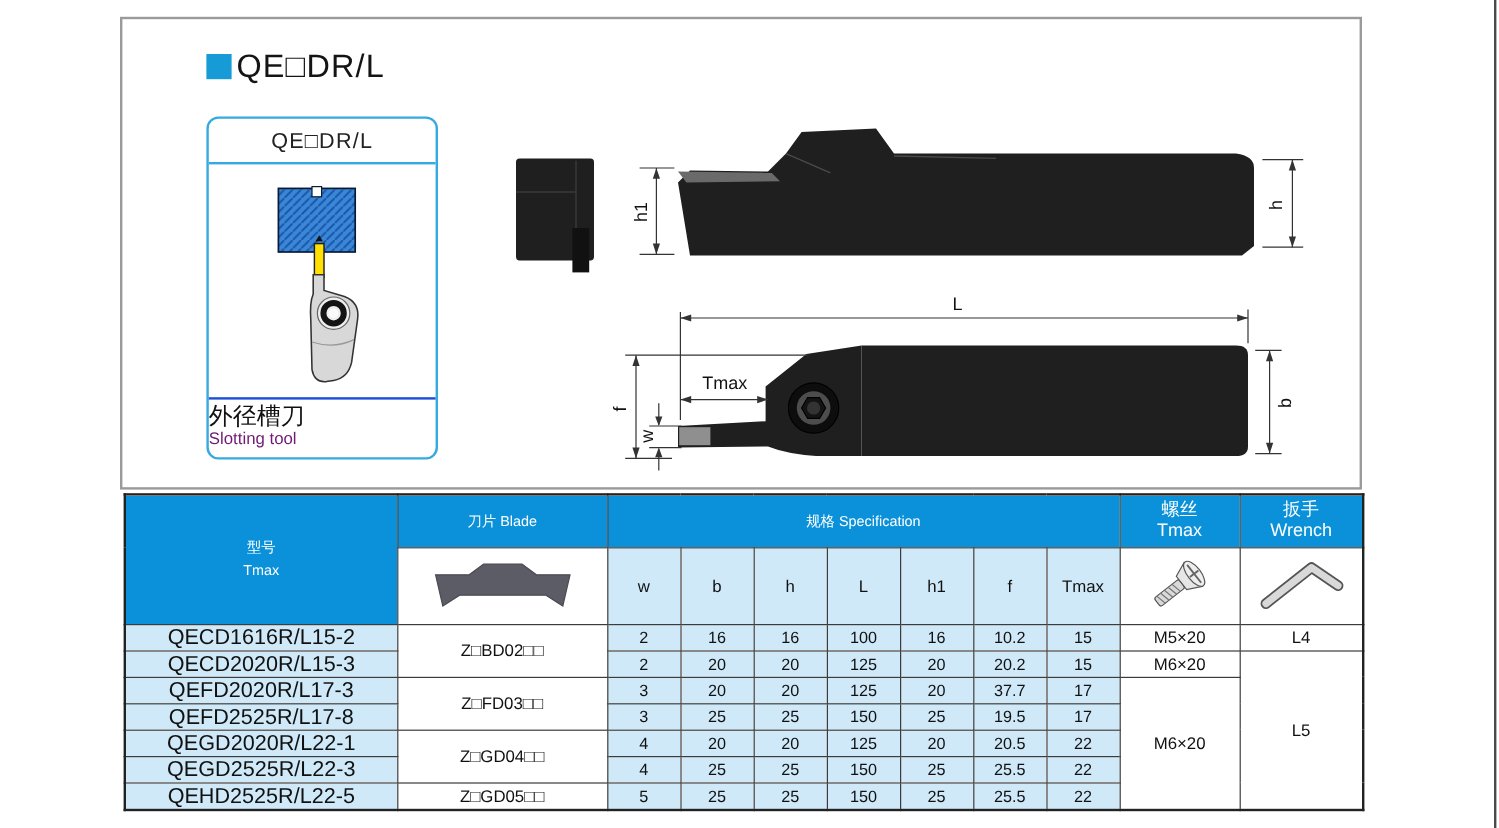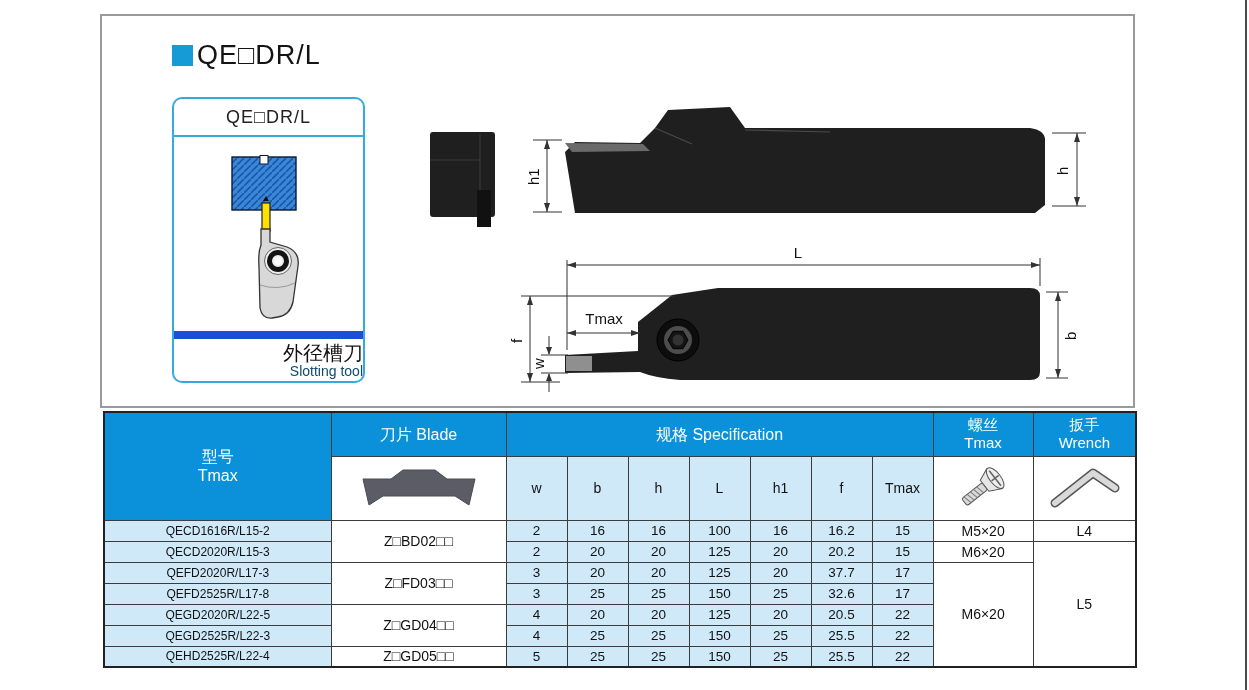--- a/index.html
+++ b/index.html
@@ -21,48 +21,48 @@
     position:absolute;left:172px;top:97px;width:193px;height:286px;
     border:2px solid #35aae0;border-radius:10px;background:#fff;box-sizing:border-box;
     display:flex;flex-direction:column;
   }
   .panel-head{
     height:36px;border-bottom:2px solid #35aae0;display:flex;align-items:center;justify-content:center;
     font-size:18px;color:#222;letter-spacing:1px;
   }
   .panel-diagram{flex:1;display:flex;align-items:center;justify-content:center;}
   .panel-foot{
-    height:50px;border-top:8px solid #1d4ed8;text-align:right;padding-top:3px;box-sizing:border-box;
+    height:50px;border-top:2px solid #1d4ed8;text-align:left;padding-top:3px;box-sizing:border-box;
   }
   .cap-zh{font-size:20px;line-height:22px;color:#111;}
-  .cap-en{font-size:14px;line-height:15px;color:#0c4a6e;}
+  .cap-en{font-size:14px;line-height:15px;color:#701a75;}
   
   .drawings{position:absolute;left:400px;top:90px;width:710px;height:312px;}
   .dimtext{fill:#111;font-size:15px;font-family:"Liberation Sans","DejaVu Sans",sans-serif;}
   .dimline{stroke:#333;stroke-width:1;fill:none;}
   .dimarrow{fill:#333;stroke:none;}
   
   table.spec{
     position:absolute;left:103px;top:411px;width:1032px;
     border-collapse:collapse;table-layout:fixed;background:#fff;
     border:2px solid #222;font-size:14px;color:#111;
   }
   table.spec th,table.spec td{
     border:1px solid #3c3c3c;text-align:center;vertical-align:middle;padding:0;
     font-weight:normal;overflow:hidden;
   }
   tr.hrow1{height:44px;}
   tr.hrow2{height:64px;}
   tbody tr{height:21px;}
   .blue{background:#0a91d9;color:#ffffff;}
-  .hd-big{font-size:16px;line-height:19px;}
+  .hd-big{font-size:12px;line-height:19px;}
   .hd-med{font-size:15px;line-height:18px;}
   .sub-col{background:#cfe9f8;color:#111;font-size:14px;}
   td.c-type,td.c-val{background:#cfe9f8;font-size:13.5px;}
-  td.c-type{font-size:12px;}
+  td.c-type{font-size:18px;}
   td.c-blade,td.c-screw,td.c-wrench,td.icon-cell{background:#ffffff;font-size:14px;}
 </style>
 </head>
 <body>
 
 <div class="frame"></div>
 <div class="page-edge" style="left:1245px;"></div>
 
 <div class="title-row">
   <div class="title-sq"></div>
@@ -254,21 +254,21 @@
   </thead>
   <tbody id="spec-body">
       <tr>
         <td class="c-type">QECD1616R/L15-2</td>
         <td class="c-blade" rowspan="2">Z□BD02□□</td>
         <td class="c-val">2</td>
         <td class="c-val">16</td>
         <td class="c-val">16</td>
         <td class="c-val">100</td>
         <td class="c-val">16</td>
-        <td class="c-val">16.2</td>
+        <td class="c-val">10.2</td>
         <td class="c-val">15</td>
         <td class="c-screw">M5×20</td>
         <td class="c-wrench">L4</td>
       </tr>
       <tr>
         <td class="c-type">QECD2020R/L15-3</td>
         <td class="c-val">2</td>
         <td class="c-val">20</td>
         <td class="c-val">20</td>
         <td class="c-val">125</td>
@@ -290,46 +290,46 @@
         <td class="c-val">17</td>
         <td class="c-screw" rowspan="5">M6×20</td>
       </tr>
       <tr>
         <td class="c-type">QEFD2525R/L17-8</td>
         <td class="c-val">3</td>
         <td class="c-val">25</td>
         <td class="c-val">25</td>
         <td class="c-val">150</td>
         <td class="c-val">25</td>
-        <td class="c-val">32.6</td>
+        <td class="c-val">19.5</td>
         <td class="c-val">17</td>
       </tr>
       <tr>
-        <td class="c-type">QEGD2020R/L22-5</td>
+        <td class="c-type">QEGD2020R/L22-1</td>
         <td class="c-blade" rowspan="2">Z□GD04□□</td>
         <td class="c-val">4</td>
         <td class="c-val">20</td>
         <td class="c-val">20</td>
         <td class="c-val">125</td>
         <td class="c-val">20</td>
         <td class="c-val">20.5</td>
         <td class="c-val">22</td>
       </tr>
       <tr>
         <td class="c-type">QEGD2525R/L22-3</td>
         <td class="c-val">4</td>
         <td class="c-val">25</td>
         <td class="c-val">25</td>
         <td class="c-val">150</td>
         <td class="c-val">25</td>
         <td class="c-val">25.5</td>
         <td class="c-val">22</td>
       </tr>
       <tr>
-        <td class="c-type">QEHD2525R/L22-4</td>
+        <td class="c-type">QEHD2525R/L22-5</td>
         <td class="c-blade">Z□GD05□□</td>
         <td class="c-val">5</td>
         <td class="c-val">25</td>
         <td class="c-val">25</td>
         <td class="c-val">150</td>
         <td class="c-val">25</td>
         <td class="c-val">25.5</td>
         <td class="c-val">22</td>
       </tr>
     </tbody>

